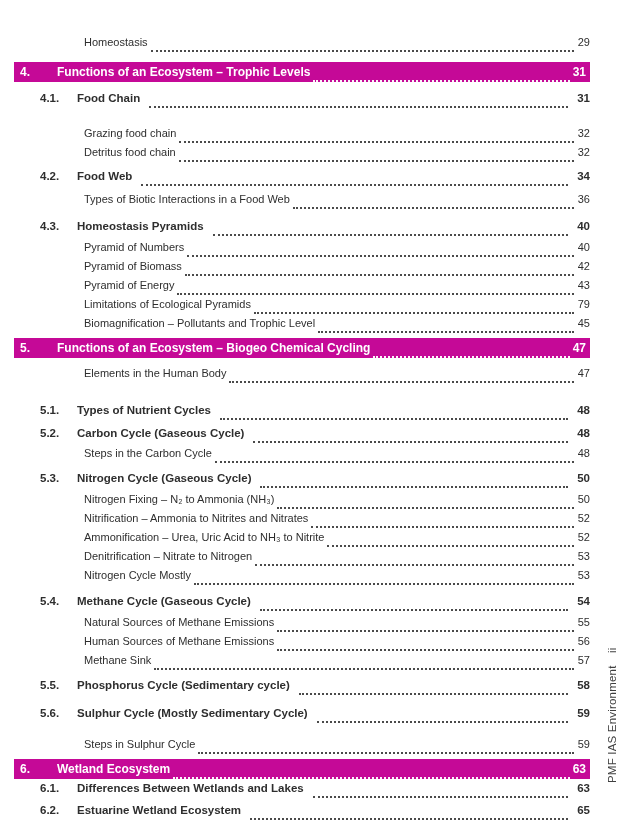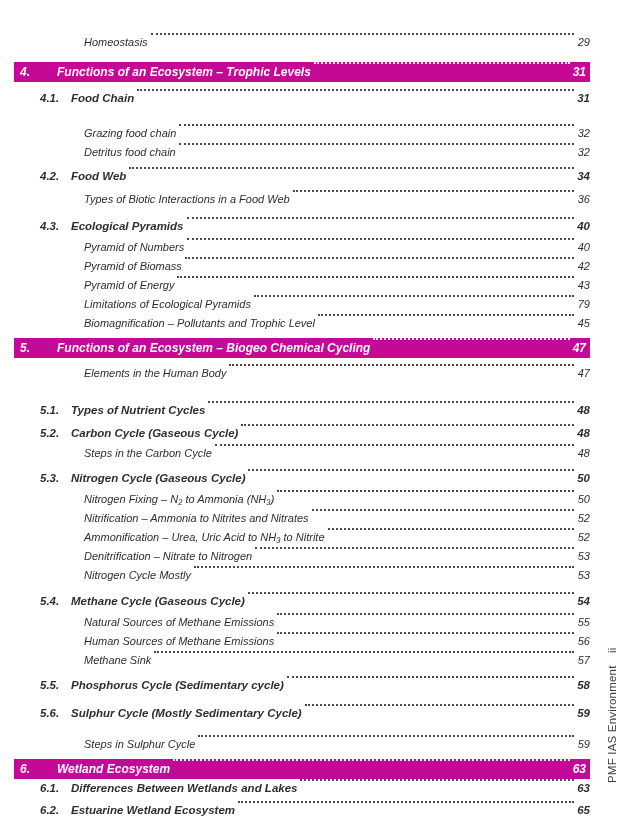--- a/index.html
+++ b/index.html
@@ -13,37 +13,37 @@
     -webkit-font-smoothing: antialiased;
   }
   .toc {
     position: absolute;
     left: 14px;
     right: 40px;
     top: 33px;
   }
   .row {
     display: flex;
-    align-items: flex-start;
+    align-items: flex-end;
     height: 19px;
     line-height: 19px;
-    font-style: italic;
     white-space: nowrap;
   }
   
   .row.sub {
     padding-left: 70px;
     font-size: 11px;
     font-weight: 400;
   }
   
   .row.section {
     padding-left: 26px;
     font-size: 11.5px;
     font-weight: 700;
+    gap: 6px;
   }
   .row.section .num { width: 31px; flex: 0 0 auto; }
   
   .row.chapter {
     height: 20px;
     line-height: 20px;
     background: #C50997;
     color: #ffffff;
     font-size: 12px;
     font-weight: 700;
@@ -123,21 +123,21 @@
   </div>
 
   <div class="row sub" style="margin-top:4px">
     <span class="title">Types of Biotic Interactions in a Food Web</span>
     <span class="lead"></span>
     <span class="pg">36</span>
   </div>
 
   <div class="row section" style="margin-top:8px">
     <span class="num">4.3.</span>
-    <span class="title">Ecological Pyramids</span>
+    <span class="title">Homeostasis Pyramids</span>
     <span class="lead"></span>
     <span class="pg">40</span>
   </div>
 
   <div class="row sub" style="margin-top:2px">
     <span class="title">Pyramid of Numbers</span>
     <span class="lead"></span>
     <span class="pg">40</span>
   </div>
 

